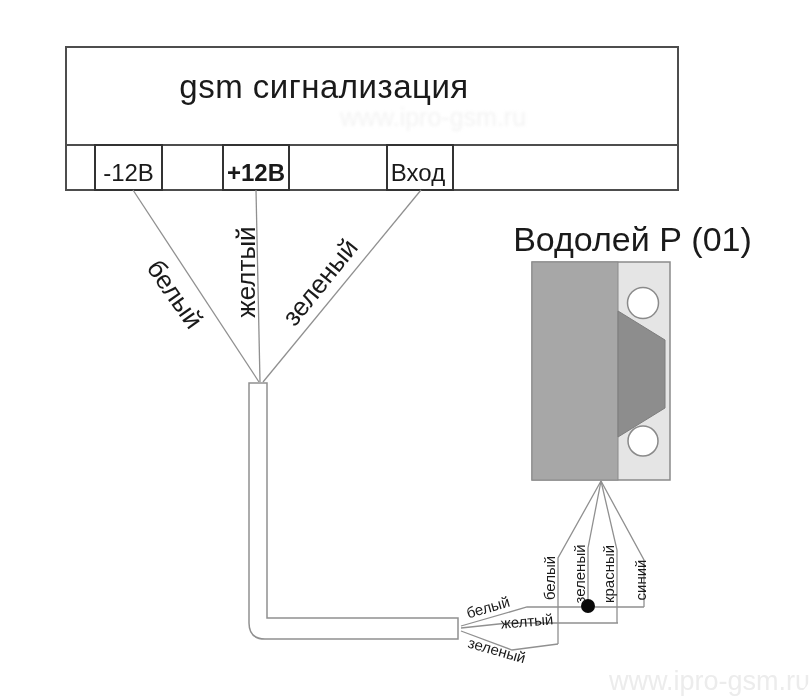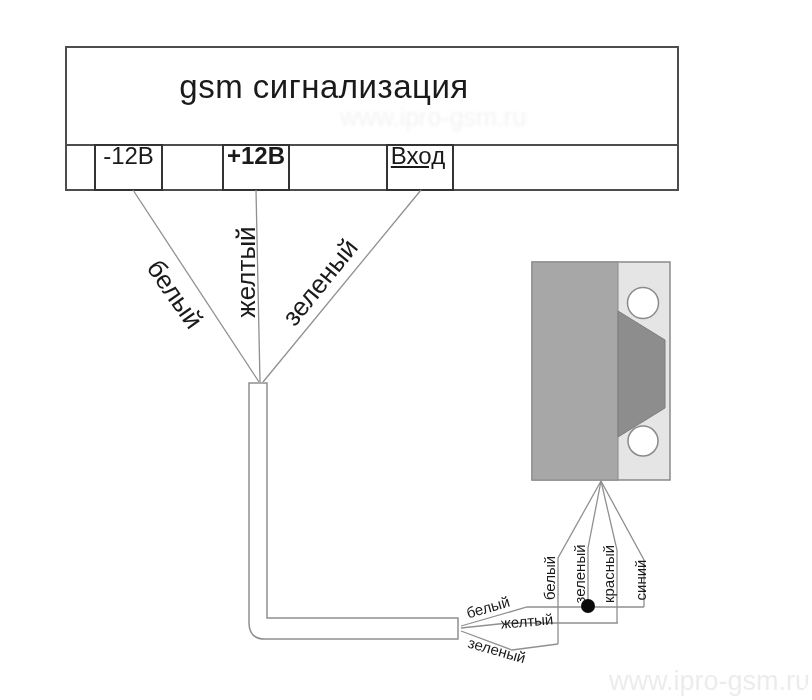--- a/index.html
+++ b/index.html
@@ -6,24 +6,24 @@
   .stage{
     position:relative;width:812px;height:700px;background:#ffffff;overflow:hidden;
     font-family:"Liberation Sans", sans-serif;color:#1a1a1a;border-radius:31px;
   }
   .stage svg{position:absolute;left:0;top:0;}
   .lbl{position:absolute;white-space:nowrap;transform:translate(-50%,-50%);line-height:1;}
   
   .gsm-title{left:66px;top:70px;width:516px;transform:none;text-align:center;font-size:33px;letter-spacing:0.5px;}
   .sensor-title{left:490px;top:222px;width:285px;transform:none;text-align:center;font-size:34px;}
   
-  .term{transform:none;text-align:center;font-size:24px;top:144px;}
+  .term{transform:none;text-align:center;font-size:24px;top:161px;}
   .term-1{left:95px;width:67px;}
   .term-2{left:223px;width:66px;font-weight:bold;}
-  .term-3{left:387px;width:62px;text-decoration:underline;}
+  .term-3{left:387px;width:62px;}
   
   .wirelbl{font-size:26px;}
   .aw-0{left:175px;top:294px;transform:translate(-50%,-50%) rotate(55deg);}
   .aw-1{left:246px;top:272px;transform:translate(-50%,-50%) rotate(-90deg);}
   .aw-2{left:320px;top:282px;transform:translate(-50%,-50%) rotate(-51deg);}
   
   .smlbl{font-size:15px;}
   .cw-0{left:488px;top:607px;transform:translate(-50%,-50%) rotate(-16deg);}
   .cw-1{left:527px;top:621px;transform:translate(-50%,-50%) rotate(-5deg);}
   .cw-2{left:497px;top:650px;transform:translate(-50%,-50%) rotate(16deg);}
@@ -79,20 +79,21 @@
 
   <div class="lbl gsm-title">gsm сигнализация</div>
   <div class="lbl term term-1">-12В</div>
   <div class="lbl term term-2">+12В</div>
   <div class="lbl term term-3">Вход</div>
 
   <div class="lbl wirelbl aw-0">белый</div>
   <div class="lbl wirelbl aw-1">желтый</div>
   <div class="lbl wirelbl aw-2">зеленый</div>
 
+  <div class="lbl sensor-title">Водолей Р (01)</div>
 
   <div class="lbl smlbl cw-0">белый</div>
   <div class="lbl smlbl cw-1">желтый</div>
   <div class="lbl smlbl cw-2">зеленый</div>
 
   <div class="lbl smlbl sw-0">белый</div>
   <div class="lbl smlbl sw-1">зеленый</div>
   <div class="lbl smlbl sw-2">красный</div>
   <div class="lbl smlbl sw-3">синий</div>
 

